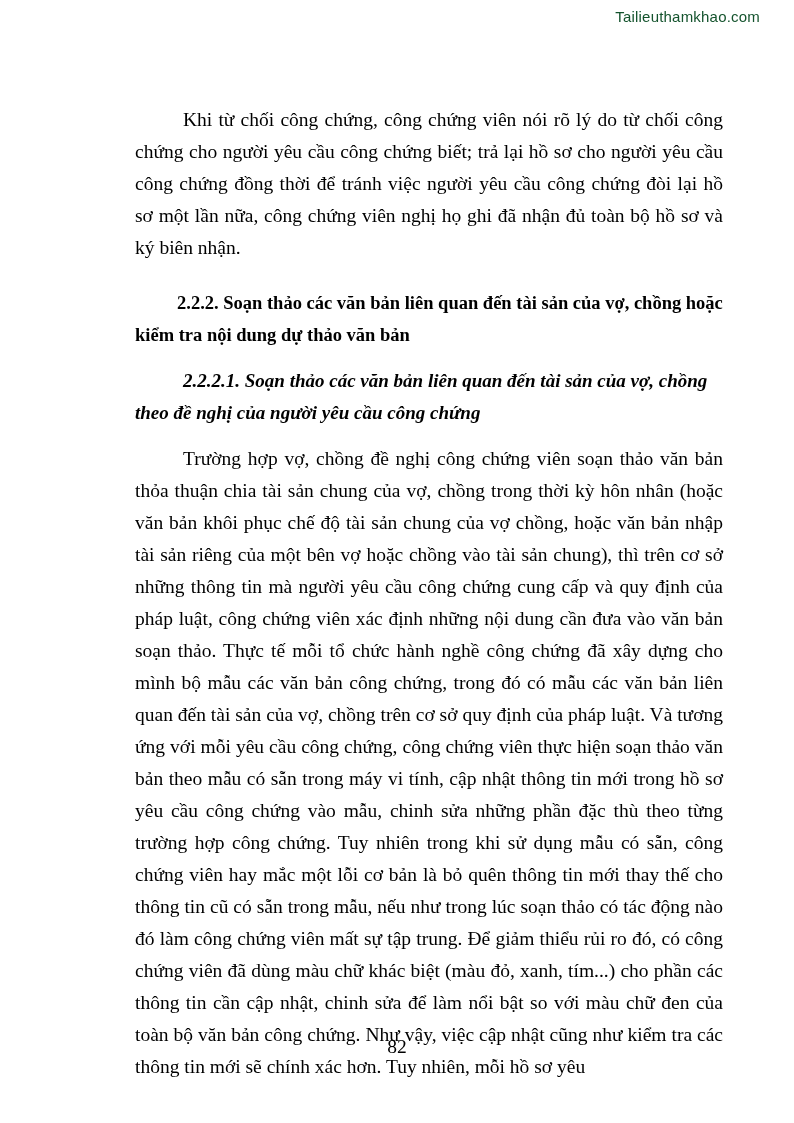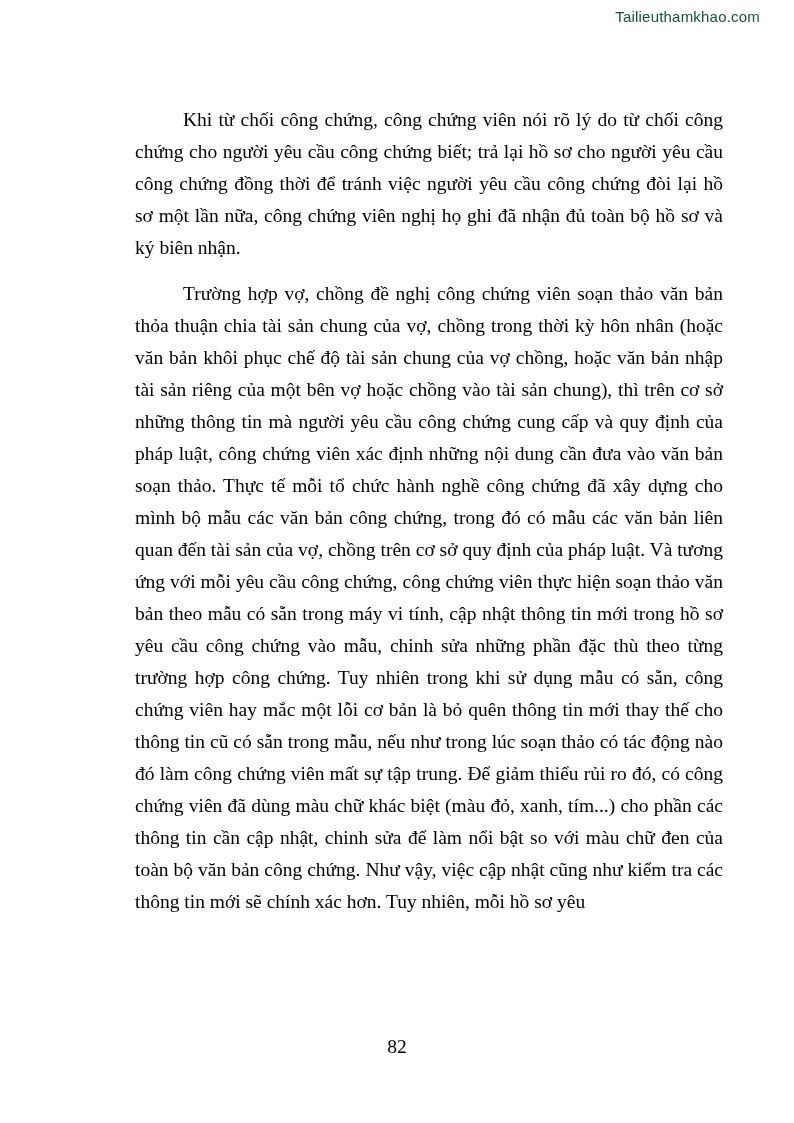--- a/index.html
+++ b/index.html
@@ -77,21 +77,23 @@
 <body>
 
 <div class="page">
 
   <div class="watermark">Tailieuthamkhao.com</div>
 
   <div class="content">
 
     <p class="body-para">Khi từ chối công chứng, công chứng viên nói rõ lý do từ chối công chứng cho người yêu cầu công chứng biết; trả lại hồ sơ cho người yêu cầu công chứng đồng thời để tránh việc người yêu cầu công chứng đòi lại hồ sơ một lần nữa, công chứng viên nghị họ ghi đã nhận đủ toàn bộ hồ sơ và ký biên nhận.</p>
 
+    <h2 class="heading-bold gap-before-heading">2.2.2. Soạn thảo các văn bản liên quan đến tài sản của vợ, chồng hoặc kiểm tra nội dung dự thảo văn bản</h2>
 
+    <h3 class="heading-bold-italic gap-before-subheading">2.2.2.1. Soạn thảo các văn bản liên quan đến tài sản của vợ, chồng theo đề nghị của người yêu cầu công chứng</h3>
 
     <p class="body-para gap-before-para">Trường hợp vợ, chồng đề nghị công chứng viên soạn thảo văn bản thỏa thuận chia tài sản chung của vợ, chồng trong thời kỳ hôn nhân (hoặc văn bản khôi phục chế độ tài sản chung của vợ chồng, hoặc văn bản nhập tài sản riêng của một bên vợ hoặc chồng vào tài sản chung), thì trên cơ sở những thông tin mà người yêu cầu công chứng cung cấp và quy định của pháp luật, công chứng viên xác định những nội dung cần đưa vào văn bản soạn thảo. Thực tế mỗi tổ chức hành nghề công chứng đã xây dựng cho mình bộ mẫu các văn bản công chứng, trong đó có mẫu các văn bản liên quan đến tài sản của vợ, chồng trên cơ sở quy định của pháp luật. Và tương ứng với mỗi yêu cầu công chứng, công chứng viên thực hiện soạn thảo văn bản theo mẫu có sẵn trong máy vi tính, cập nhật thông tin mới trong hồ sơ yêu cầu công chứng vào mẫu, chinh sửa những phần đặc thù theo từng trường hợp công chứng. Tuy nhiên trong khi sử dụng mẫu có sẵn, công chứng viên hay mắc một lỗi cơ bản là bỏ quên thông tin mới thay thế cho thông tin cũ có sẵn trong mẫu, nếu như trong lúc soạn thảo có tác động nào đó làm công chứng viên mất sự tập trung. Để giảm thiểu rủi ro đó, có công chứng viên đã dùng màu chữ khác biệt (màu đỏ, xanh, tím...) cho phần các thông tin cần cập nhật, chinh sửa để làm nổi bật so với màu chữ đen của toàn bộ văn bản công chứng. Như vậy, việc cập nhật cũng như kiểm tra các thông tin mới sẽ chính xác hơn. Tuy nhiên, mỗi hồ sơ yêu</p>
 
   </div>
 
   <div class="page-number">82</div>
 
 </div>
 
 </body></html>

